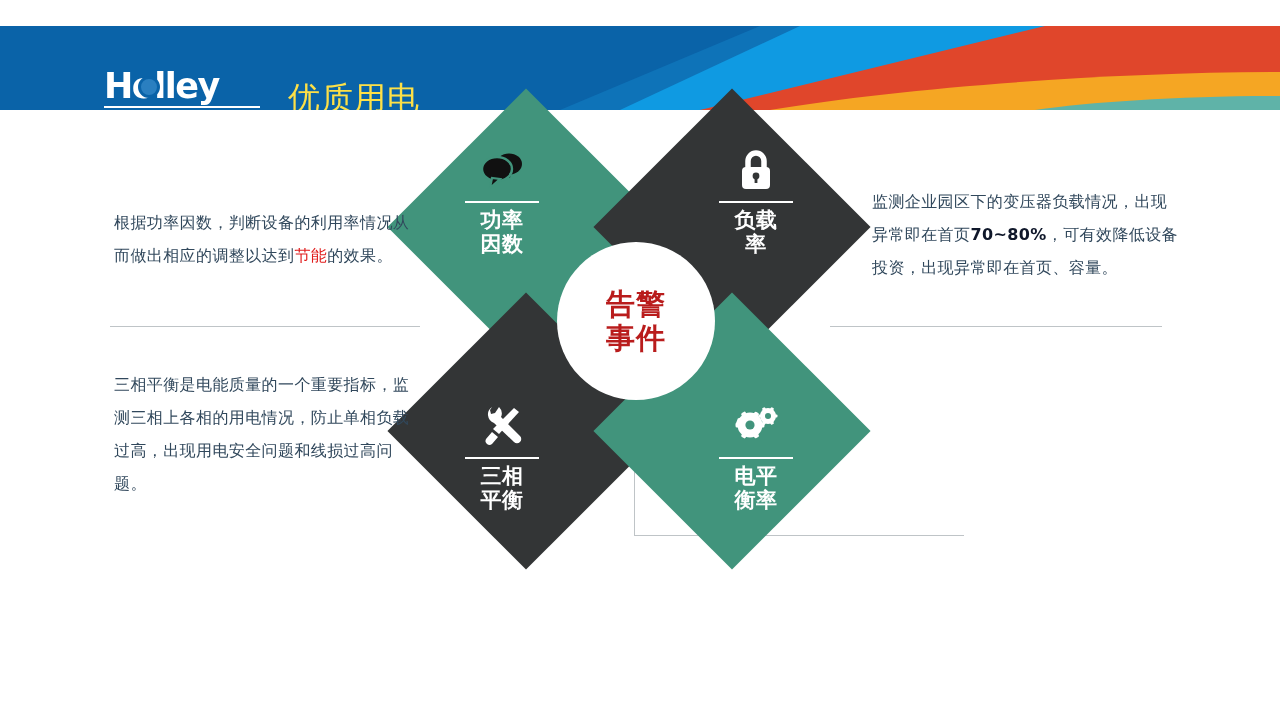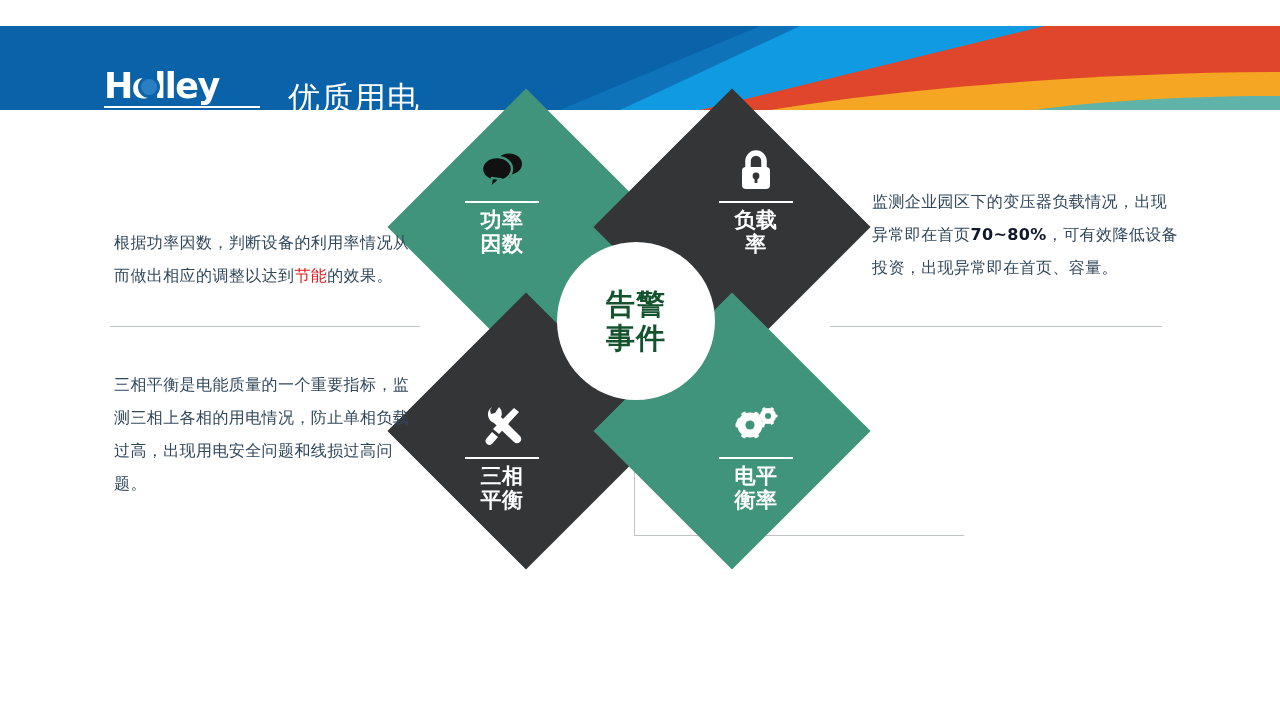--- a/index.html
+++ b/index.html
@@ -60,21 +60,21 @@
     gap: 6px;
     border-top: 2px solid #ffffff;
     padding-top: 3px;
   }
 
   .banner-title {
     position: absolute;
     left: 288px; top: 52px;
     font-size: 32px;
     line-height: 40px;
-    color: #ffffff;
+    color: #fde047;
     letter-spacing: 1px;
     z-index: 5;
     white-space: nowrap;
   }
 
   
   .cluster {
     position: absolute;
     left: 420px; top: 125px;
     width: 420px; height: 400px;
@@ -136,41 +136,41 @@
     left: 137px; top: 117px;
     width: 158px; height: 158px;
     border-radius: 50%;
     background: #ffffff;
     display: flex;
     align-items: center;
     justify-content: center;
     z-index: 6;
   }
   .center-label {
-    color: #14532d;
+    color: #b91c1c;
     font-weight: 700;
     font-size: 29px;
     line-height: 34px;
     text-align: left;
     letter-spacing: 1px;
     white-space: pre-line;
   }
 
   
   .txt {
     position: absolute;
     color: #31485c;
     font-size: 16px;
     line-height: 33px;
     letter-spacing: 0.4px;
   }
   .txt .hl { color: #e01b1b; }
   .txt .hl-b { color: #0f172a; font-weight: 700; }
 
-  .txt-tl { left: 114px; top: 226px; width: 306px; }
+  .txt-tl { left: 114px; top: 206px; width: 306px; }
   .txt-bl { left: 114px; top: 368px; width: 306px; }
   .txt-tr { left: 872px; top: 185px; width: 310px; }
   .txt-br { left: 882px; top: 356px; width: 300px; }
   .txt-bot { left: 650px; top: 558px; width: 372px; }
 
   .rule-h {
     position: absolute;
     height: 1px;
     background: #bfc4c7;
   }

